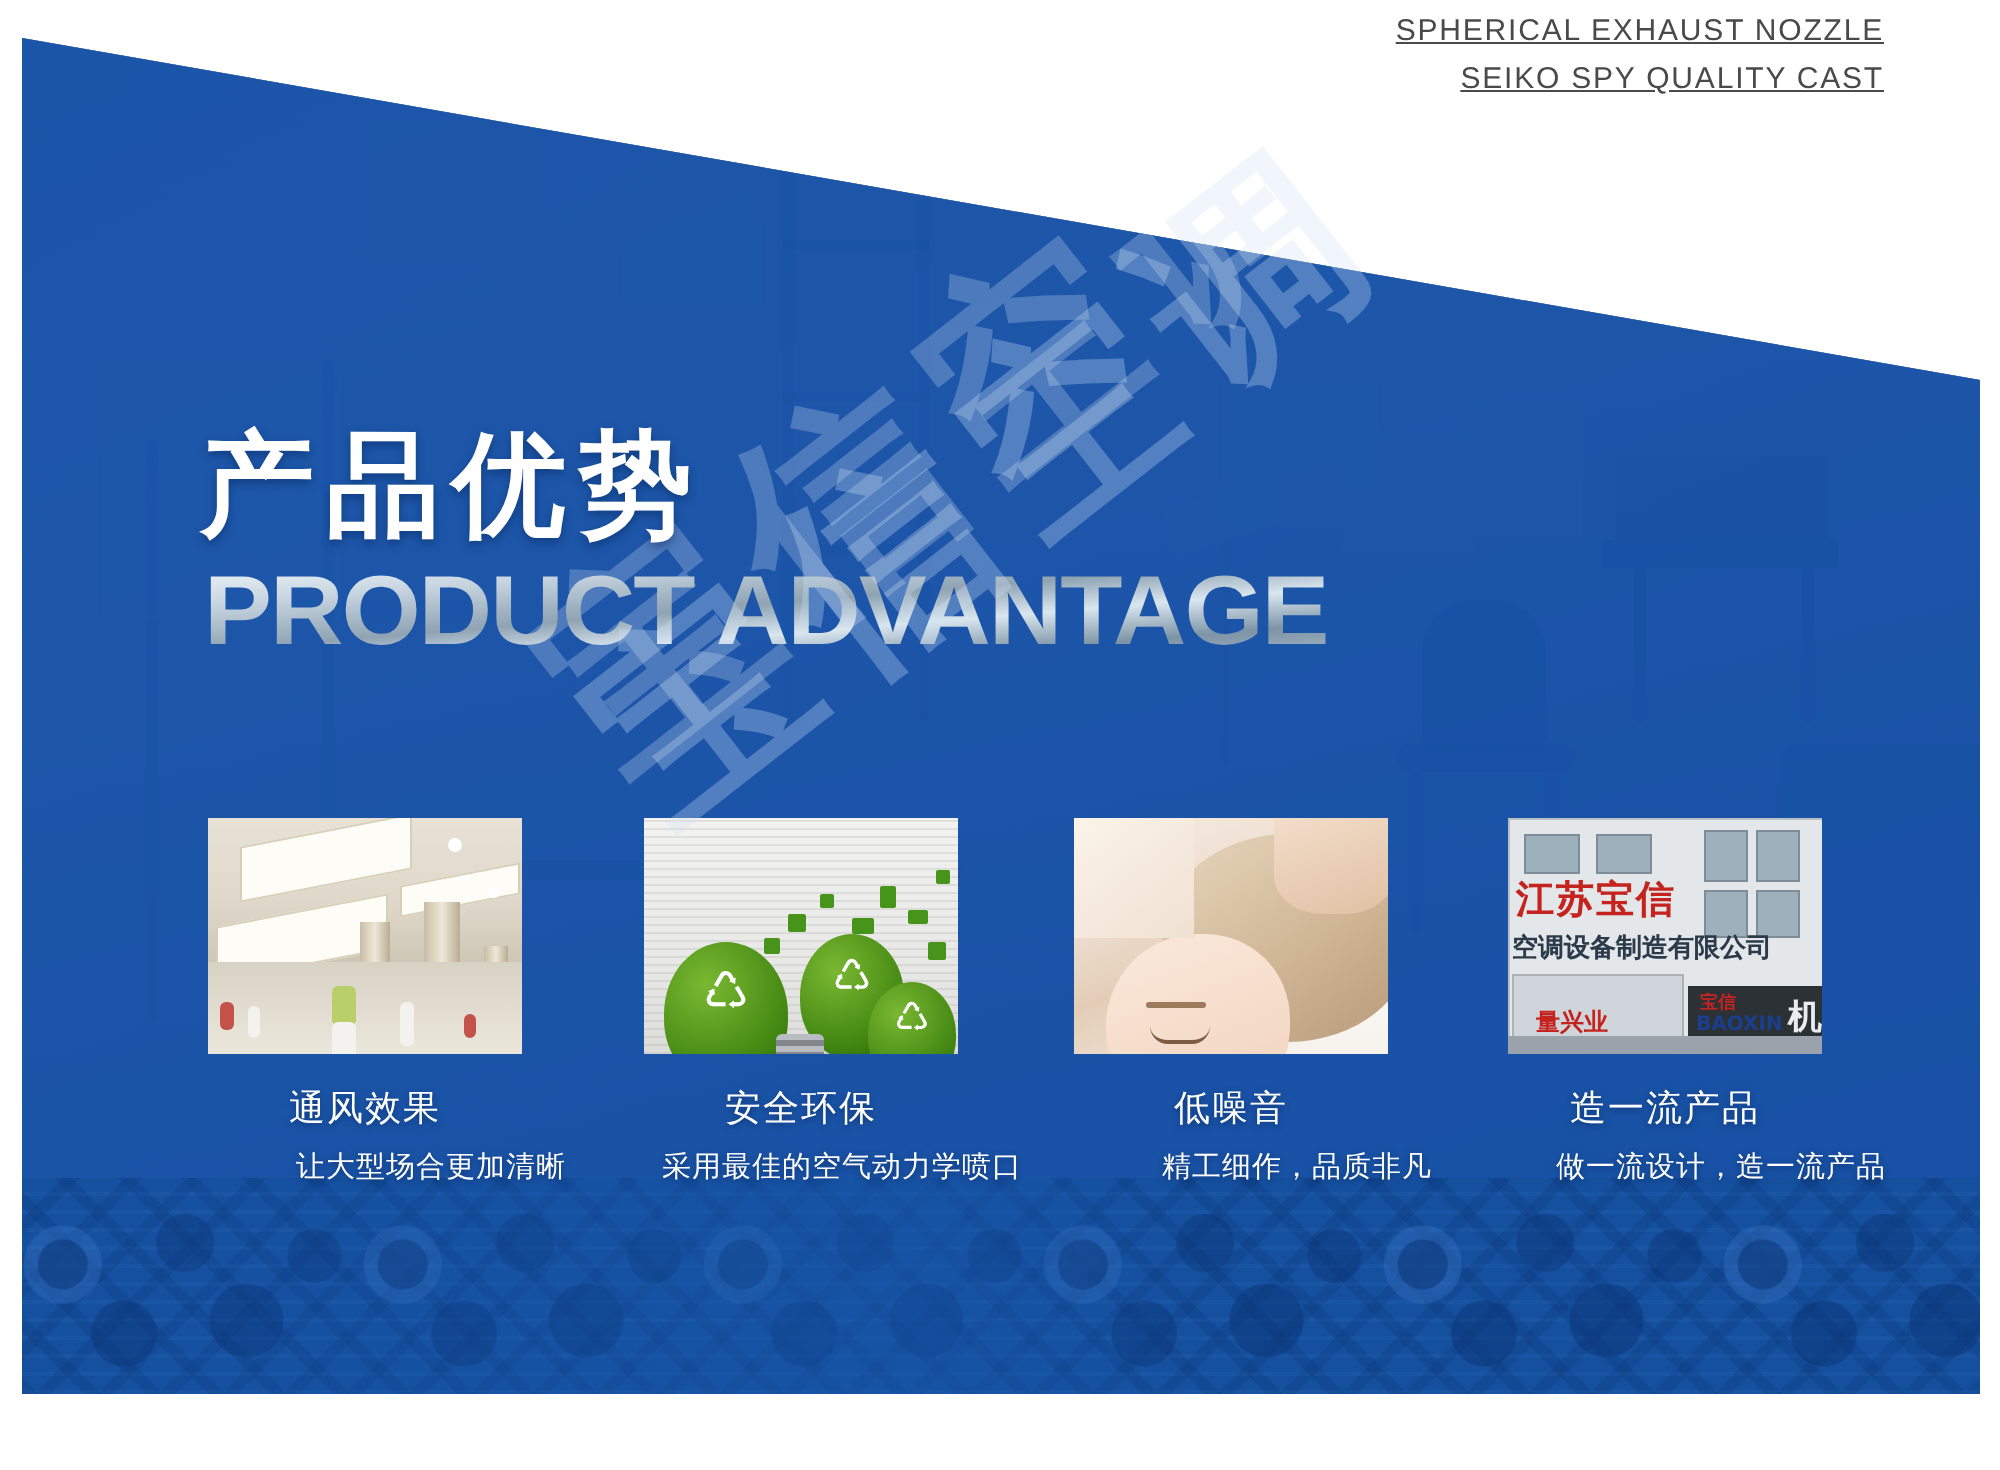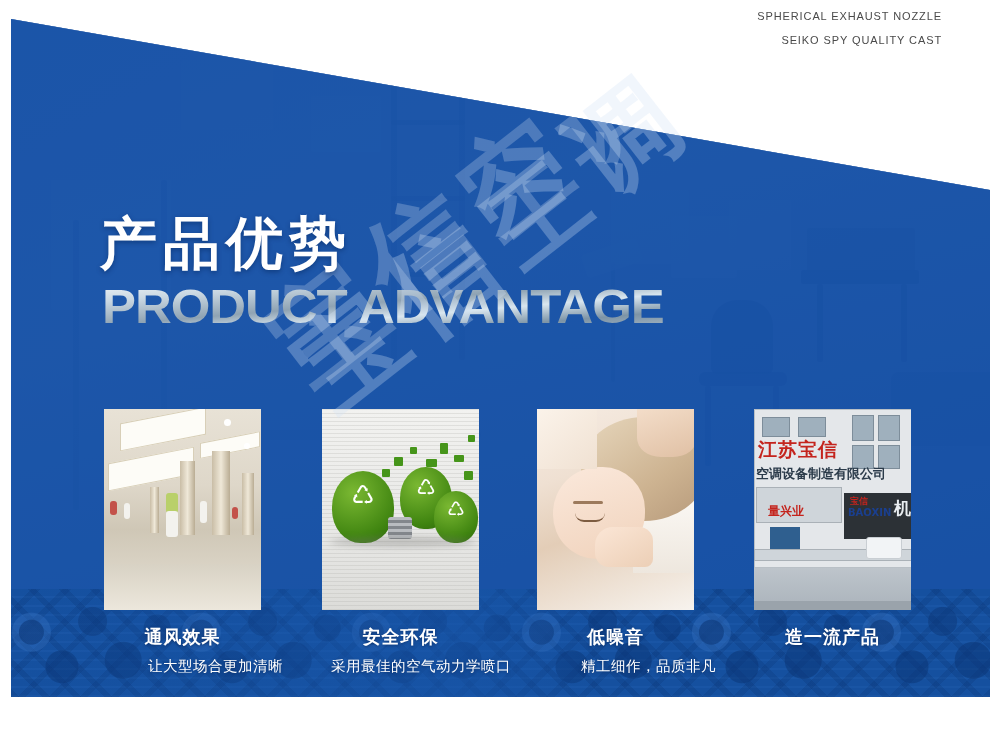--- a/index.html
+++ b/index.html
@@ -10,22 +10,22 @@
     overflow:hidden;
   }
   .page{position:relative;width:1000px;height:735px;background:#fff;overflow:hidden;}
 
   
   .header-lines{
     position:absolute;top:0;right:58px;width:420px;
     text-align:right;padding-top:4px;z-index:40;
   }
   .header-lines div{
-    color:#4a4a4a;font-size:11px;letter-spacing:.9px;
-    line-height:24px;white-space:nowrap;
+    color:#4a4a4a;font-size:15px;letter-spacing:.9px;
+    line-height:24px;white-space:nowrap;text-decoration:underline;
   }
 
   
   .blue-panel{
     position:absolute;left:11px;top:0;width:979px;height:697px;
     overflow:hidden;
     -webkit-clip-path:polygon(0 19px, 979px 190px, 979px 697px, 0 697px);
     clip-path:polygon(0 19px, 979px 190px, 979px 697px, 0 697px);
     background:#17519e;
   }
@@ -104,25 +104,25 @@
     color:transparent;
     -webkit-text-fill-color:transparent;
     text-shadow:none;
     white-space:nowrap;
   }
 
   
   .cards{position:absolute;left:0;top:409px;width:1000px;}
   .card{position:absolute;width:157px;}
   .card .thumb{
-    width:157px;height:201px;overflow:hidden;position:relative;
+    width:157px;height:118px;overflow:hidden;position:relative;
     background:#ccc;
   }
   .card .cap-t{
-    text-align:center;color:#ffffff;font-size:18px;font-weight:700;
+    text-align:center;color:#ffffff;font-size:18px;font-weight:400;
     margin-top:15px;letter-spacing:1px;
     font-family:"DejaVu Sans","Liberation Sans",sans-serif;
     text-shadow:0 1px 3px rgba(0,25,70,.5);
   }
   .card .cap-s{
     text-align:right;color:#ffffff;font-size:14.5px;
     margin-top:8px;white-space:nowrap;letter-spacing:.5px;
     font-family:"DejaVu Sans","Liberation Sans",sans-serif;
     text-shadow:0 1px 3px rgba(0,25,70,.5);
   }
@@ -324,20 +324,21 @@
           <div class="sgn-red" style="left:96px;top:86px;font-size:9px;">宝信</div>
           <div class="sgn-blue" style="left:94px;top:98px;font-size:10px;">BAOXIN</div>
           <div class="sgn-dark" style="left:140px;top:88px;font-size:17px;color:#e9edf0;">机</div>
           <div class="door" style="left:16px;top:118px;width:30px;height:30px;"></div>
           <div class="gate" style="left:0;top:140px;width:157px;height:10px;"></div>
           <div class="car" style="left:112px;top:128px;width:34px;height:20px;"></div>
           <div style="position:absolute;left:0;bottom:0;width:157px;height:9px;background:#9aa3ab;"></div>
         </div>
       </div>
       <div class="cap-t">造一流产品</div>
+      <div class="cap-s">做一流设计，造一流产品</div>
     </div>
   </div>
 
   <div class="wm-over">
     <div style="position:absolute;left:268px;top:330px;transform:rotate(-38deg);transform-origin:left top;font-size:104px;font-weight:700;letter-spacing:12px;color:rgba(208,224,244,.30);white-space:nowrap;font-family:'DejaVu Sans','Liberation Sans',sans-serif;">宝信空调</div>
   </div>
 
 </div>
 
 </body></html>

